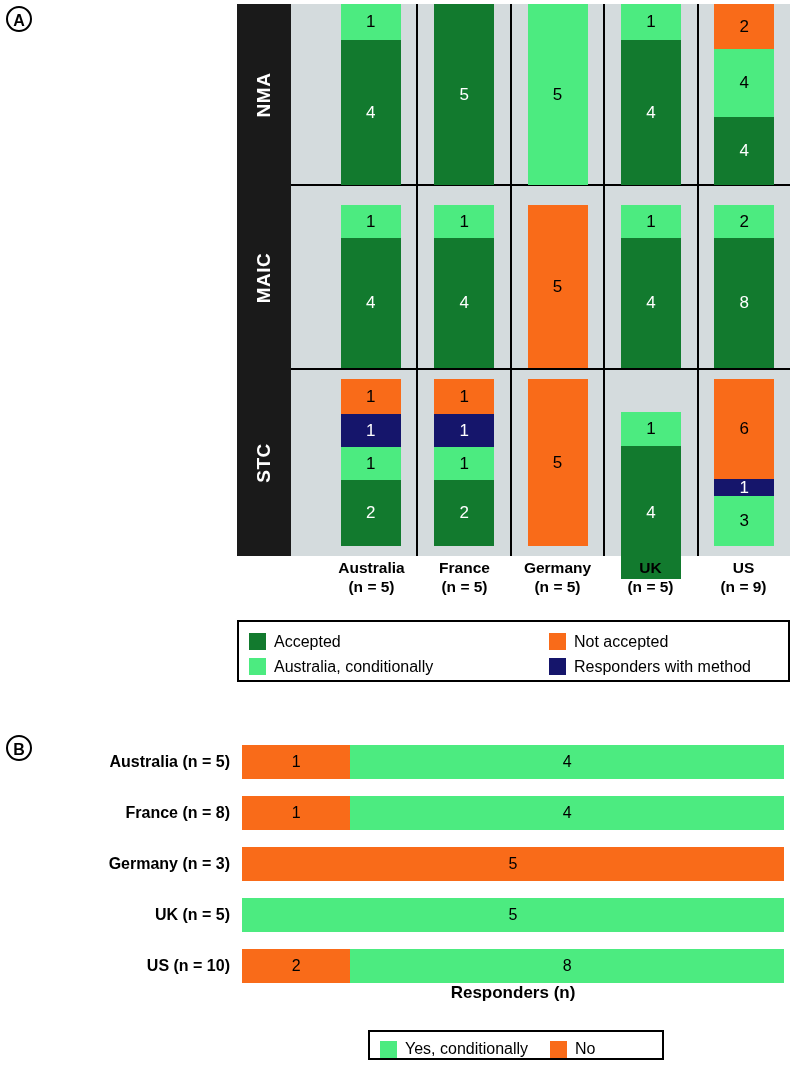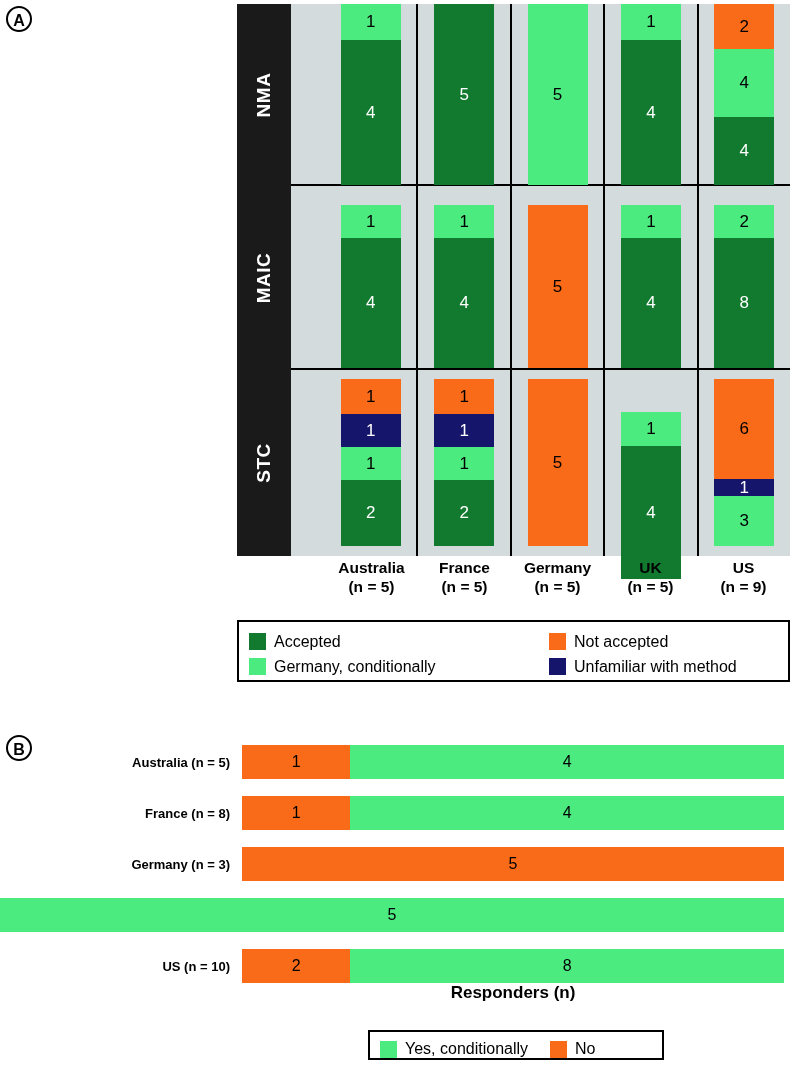--- a/index.html
+++ b/index.html
@@ -183,21 +183,21 @@
     height: 34px;
     display: flex;
     align-items: center;
   }
   .brow-label {
     width: 242px;
     text-align: right;
     padding-right: 12px;
     box-sizing: border-box;
     font-weight: bold;
-    font-size: 13px;
+    font-size: 16px;
   }
   .bbar {
     position: relative;
     height: 34px;
     flex: 1 1 0;
     margin-right: 8px;
     display: flex;
   }
   .bseg {
     display: flex;
@@ -393,25 +393,25 @@
       <span class="leg-text">Accepted</span>
     </div>
     <div class="leg-item">
       <span class="swatch sw-orange"></span>
       <span class="leg-text">Not accepted</span>
     </div>
   </div>
   <div class="leg-row">
     <div class="leg-item c1">
       <span class="swatch sw-light"></span>
-      <span class="leg-text">Germany, conditionally</span>
+      <span class="leg-text">Australia, conditionally</span>
     </div>
     <div class="leg-item">
       <span class="swatch sw-navy"></span>
-      <span class="leg-text">Unfamiliar with method</span>
+      <span class="leg-text">Responders with method</span>
     </div>
   </div>
 </div>
 
 <div id="panel-b-label">B</div>
 
 <div id="panel-b">
 
   <div class="brow" style="top:10px;">
     <div class="brow-label">Australia (n = 5)</div>
@@ -430,20 +430,21 @@
   </div>
 
   <div class="brow" style="top:112px;">
     <div class="brow-label">Germany (n = 3)</div>
     <div class="bbar">
       <div class="bseg orange" style="width:100%;">5</div>
     </div>
   </div>
 
   <div class="brow" style="top:163px;">
+    <div class="brow-label">UK (n = 5)</div>
     <div class="bbar">
       <div class="bseg light" style="width:100%;">5</div>
     </div>
   </div>
 
   <div class="brow" style="top:214px;">
     <div class="brow-label">US (n = 10)</div>
     <div class="bbar">
       <div class="bseg orange" style="width:20%;">2</div>
       <div class="bseg light" style="width:80%;">8</div>

